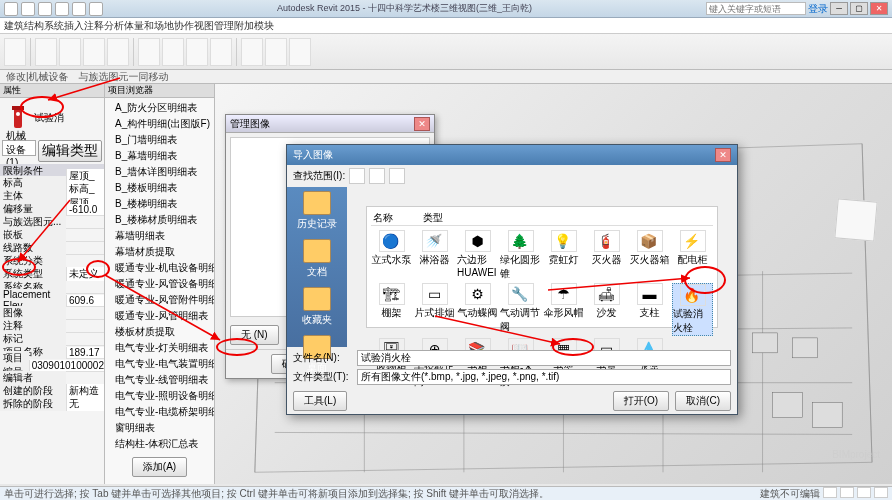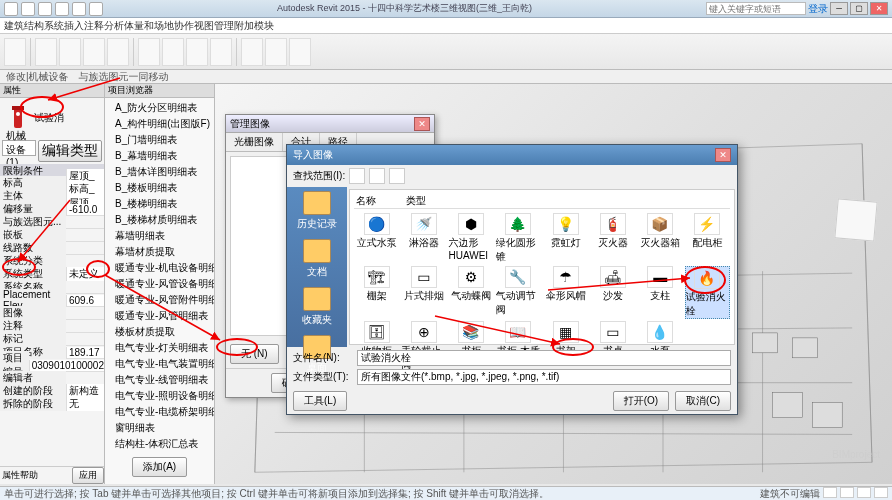--- a/index.html
+++ b/index.html
@@ -46,21 +46,21 @@
 .btn{padding:2px 10px;background:linear-gradient(#fff,#e0e0e0);border:1px solid #999;border-radius:2px;font-size:10px}
 .dlg-import{position:absolute;left:286px;top:144px;width:452px;background:#f0f0f0;border:1px solid #456;box-shadow:3px 3px 10px rgba(0,0,0,.4)}
 .imp-title{height:20px;background:linear-gradient(#6a9dd0,#4a7db0);color:#fff;display:flex;align-items:center;padding:0 6px;font-size:10px}
 .imp-bar{display:flex;align-items:center;padding:3px 6px;gap:4px;font-size:10px}
 .imp-combo{flex:1;height:16px;border:1px solid #aaa;background:#fff;padding:0 3px;display:flex;align-items:center}
 .nav-btn{width:16px;height:16px;background:#fff;border:1px solid #ccc}
 .imp-body{display:flex;height:160px}
 .imp-side{width:60px;background:linear-gradient(#5a8bc0,#486fa0);display:flex;flex-direction:column;align-items:center;padding:4px 0;gap:8px}
 .side-item{display:flex;flex-direction:column;align-items:center;color:#fff;font-size:8px;gap:2px}
 .side-ico{width:28px;height:24px;background:#fc6;border:1px solid #a85;border-radius:2px}
-.imp-files{flex:1;background:#fff;border:1px solid #ccc;margin:2px;padding:4px;display:flex;flex-direction:column}
+.imp-files{flex:1;background:#fff;border:1px solid #ccc;margin:19px;padding:4px;display:flex;flex-direction:column}
 .file-hdr{display:flex;font-size:9px;border-bottom:1px solid #ddd;padding:0 2px;gap:30px}
 .file-grid{flex:1;display:grid;grid-template-columns:repeat(8,1fr);gap:2px;padding:4px 0;align-content:start}
 .file-item{display:flex;flex-direction:column;align-items:center;font-size:8px;gap:1px}
 .file-ico{width:26px;height:22px;border:1px solid #ddd;display:flex;align-items:center;justify-content:center;font-size:14px}
 .file-item.sel{background:#cce0ff;border:1px dotted #48a}
 .imp-bottom{padding:3px 6px;display:flex;flex-direction:column;gap:3px}
 .imp-row{display:flex;align-items:center;gap:4px;font-size:10px}
 .imp-row label{width:60px}
 .imp-input{flex:1;height:16px;border:1px solid #aaa;background:#fff;padding:0 3px}
 .imp-btns{display:flex;justify-content:space-between;padding:3px 6px}
@@ -220,24 +220,20 @@
           </div>
           <div class="prop-row">
             <div class="prop-label">创建的阶段</div>
             <div class="prop-val">新构造</div>
           </div>
           <div class="prop-row">
             <div class="prop-label">拆除的阶段</div>
             <div class="prop-val">无</div>
           </div>
         </div>
-    </div>
-    <div style="display:flex;border-top:1px solid #ccc">
-      <span style="flex:1;padding:2px;font-size:9px">属性帮助</span>
-      <button class="btn" style="font-size:9px;padding:1px 6px">应用</button>
     </div>
   </div>
 
   <div class="midpanel">
     <div class="panel-hdr">项目浏览器</div>
     <div class="tree" id="tree-list">
         <div class="tree-item">A_防火分区明细表</div>
         <div class="tree-item">A_构件明细(出图版F)</div>
         <div class="tree-item">B_门墙明细表</div>
         <div class="tree-item">B_幕墙明细表</div>
@@ -288,25 +284,20 @@
     <div class="viewcube"></div>
     <div class="watermark">BIMproject</div>
   </div>
 </div>
 
 <div class="dlg-manage">
   <div class="dlg-title">
     <span>管理图像</span>
     <div class="dlg-close">✕</div>
   </div>
-  <div class="mg-tabs">
-    <div class="mg-tab">光栅图像</div>
-    <div class="mg-tab">合计</div>
-    <div class="mg-tab">路径</div>
-  </div>
   <div class="mg-body"></div>
   <div class="mg-btns">
     <button class="btn">无 (N)</button>
   </div>
   <div class="mg-btns" style="justify-content:center;border-top:1px solid #ccc">
     <button class="btn">确定(O)</button>
     <button class="btn">取消(C)</button>
   </div>
 </div>
 

